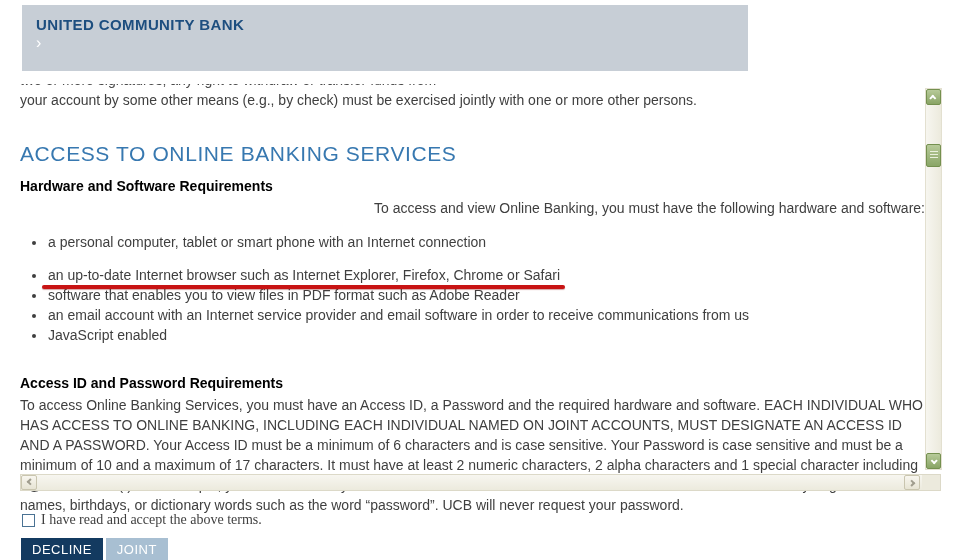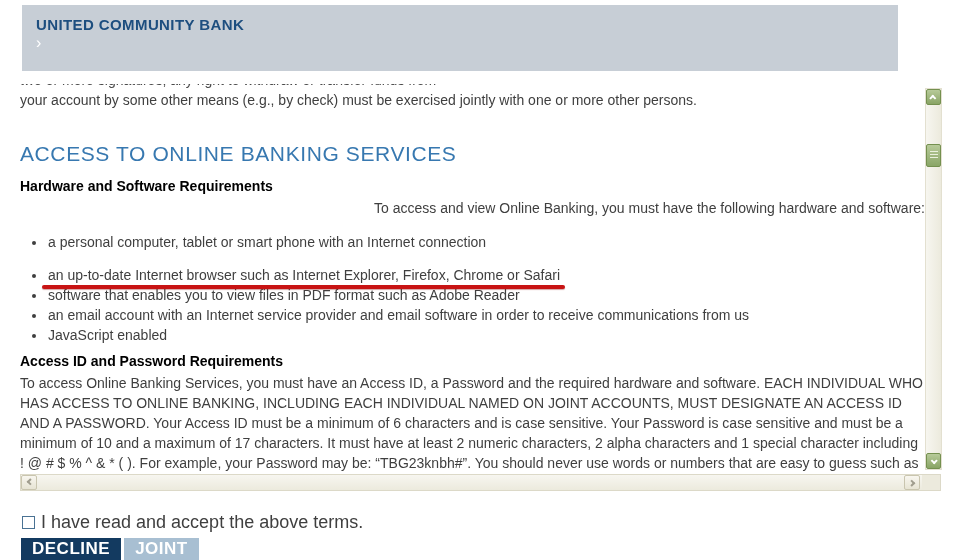--- a/index.html
+++ b/index.html
@@ -1,41 +1,41 @@
 <!DOCTYPE html>
 <html><head>
 <meta charset="utf-8">
 <style>
   * { margin:0; padding:0; box-sizing:border-box; }
   html,body { width:959px; height:560px; background:#ffffff; overflow:hidden;
               font-family:"Liberation Sans", sans-serif; }
 
   
-  .hdr { position:absolute; left:22px; top:5px; width:876px; height:66px;
+  .hdr { position:absolute; left:22px; top:5px; width:726px; height:66px;
          background:#c7ced6; padding:11px 14px 0 14px; }
   .hdr-bank { font-size:15px; font-weight:bold; letter-spacing:.4px; color:#1d4e7f; }
   .hdr-title-row { margin-top:3px; color:#ffffff; font-size:20px; letter-spacing:1px;
                    display:flex; align-items:center; gap:7px; }
   .hdr-arrow { font-size:16px; line-height:1; position:relative; top:-1px; }
 
   
   .doc { position:absolute; left:20px; top:84px; width:905px; color:#3f3f3f;
          font-size:14px; line-height:20px; }
   .clip-line { height:6px; overflow:hidden; }
   .clip-line span { display:block; line-height:20px; margin-top:-14px; color:#4a4a4a; }
   .sec-head { margin-top:34px; font-size:21px; letter-spacing:.6px; color:#3778b0; }
   .sub-head { margin-top:12px; font-weight:bold; color:#000000; }
   .lead { margin-top:2px;text-align:right; }
   .doc ul { margin-top:14px; padding-left:27px; }
   .doc li { line-height:20px; padding-left:1px; }
   .doc li.underlined { position:relative;margin-top:13px; }
   .redline { position:absolute; left:-5px; bottom:-4px; width:523px; height:4px;
              background:#c81414; border-radius:2px;
              box-shadow:0 1px 1px rgba(150,30,30,.4); }
-  .para { margin-top:6px; }
+  .para { margin-top:28px; }
   .body2 { margin-top:2px; }
 
   
   .vsb { position:absolute; left:925px; top:88px; width:17px; height:382px;
          background:linear-gradient(to right,#f7f6f0,#eceadd);
          border:1px solid #e3e0d0; }
   .hsb { position:absolute; left:20px; top:474px; width:921px; height:17px;
          background:linear-gradient(to bottom,#f7f6f0,#eceadd);
          border:1px solid #dcd9c8; }
   .sb-btn-green { position:absolute; width:15px; height:16px;
@@ -59,24 +59,24 @@
   .grip { width:8px; height:9px;
           background:repeating-linear-gradient(to bottom,#e9f0dd 0 1px,transparent 1px 3px); }
   .hsb-corner { position:absolute; right:0; top:0; width:18px; height:15px;
           background:#eceadd; }
 
   
   .consent { position:absolute; left:22px; top:512px; display:flex;
              align-items:center; gap:6px; }
   .cbx { appearance:none; -webkit-appearance:none; width:13px; height:13px;
          border:1px solid #4a7293; background:#ffffff; cursor:pointer; margin:0; }
-  .consent label { font-size:18px; color:#3f3f3f; }
+  .consent label { font-size:14px; color:#3f3f3f;font-family:Liberation Serif, serif; }
   .actions { position:absolute; left:21px; top:538px; display:flex; gap:3px; }
   .btn { height:22px; padding:0 11px; border:none; color:#ffffff;
-         font-family:"Liberation Sans", sans-serif; font-size:17px; font-weight:bold;
+         font-family:"Liberation Sans", sans-serif; font-size:13px; font-weight:normal;
          letter-spacing:.5px; cursor:pointer; }
   .btn.decline { background:#133a60; }
   .btn.accept  { background:#a8bfd2; }
 </style>
 </head>
 <body>
 
 <div class="hdr">
   <div class="hdr-bank">UNITED COMMUNITY BANK</div>
   <div class="hdr-title-row">

